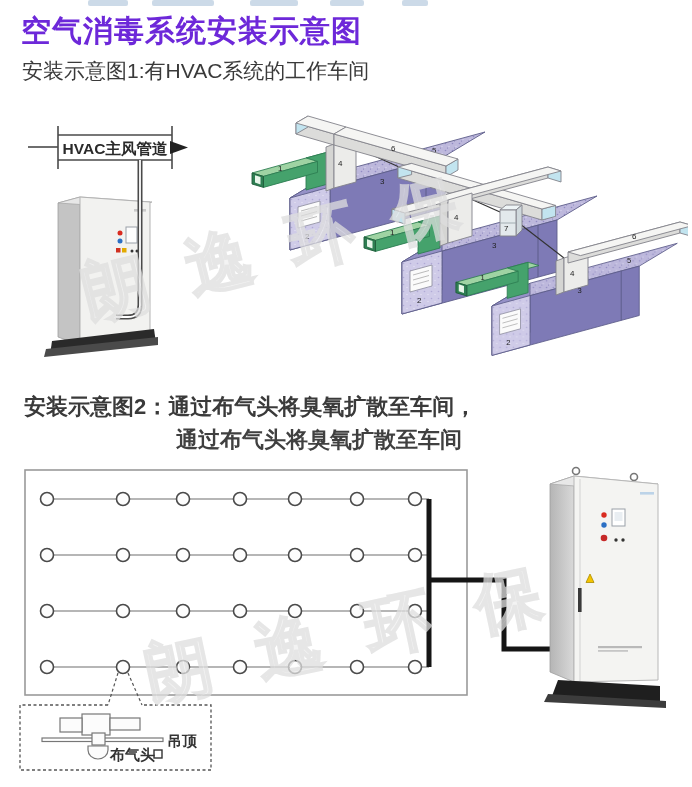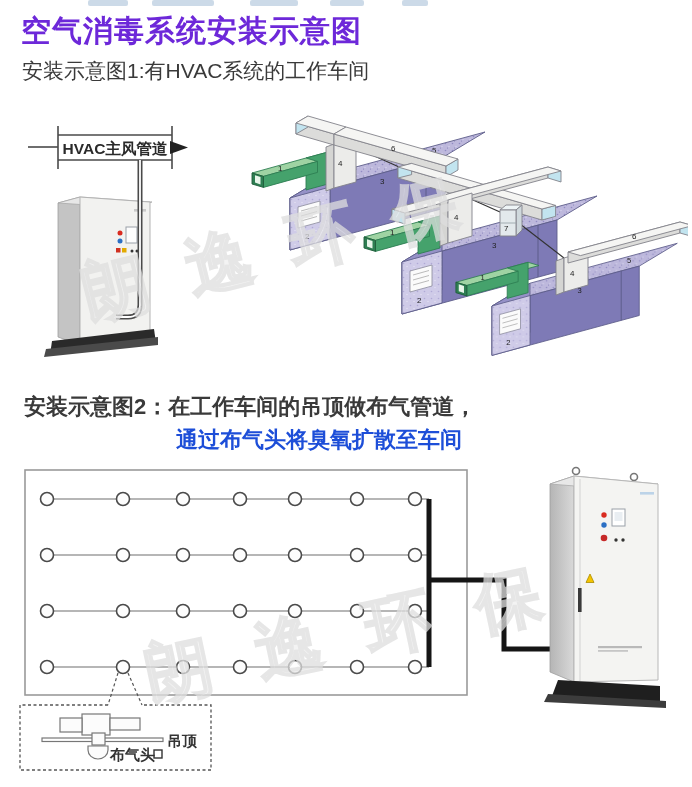--- a/index.html
+++ b/index.html
@@ -4,21 +4,21 @@
 <style>
   html,body{margin:0;padding:0;background:#fff;}
   .canvas{position:relative;width:692px;height:787px;background:#ffffff;overflow:hidden;
           font-family:"Liberation Sans",sans-serif;}
   .remnant{position:absolute;top:0;height:6px;background:rgba(110,150,190,.35);border-radius:2px;}
   .title{position:absolute;left:21px;top:11px;font-size:30px;font-weight:bold;color:#6d28d9;
          letter-spacing:1px;white-space:nowrap;}
   .subtitle1{position:absolute;left:22px;top:57px;font-size:21px;font-weight:normal;color:#3a3a3a;
          white-space:nowrap;}
   .h2line1{position:absolute;left:24px;top:392px;font-size:22px;font-weight:bold;color:#3a3a3a;white-space:nowrap;}
-  .h2line2{position:absolute;left:176px;top:425px;font-size:22px;font-weight:bold;color:#1d4ed8;white-space:nowrap;}
+  .h2line2{position:absolute;left:176px;top:425px;font-size:22px;font-weight:bold;color:#404040;white-space:nowrap;}
   .wm{position:absolute;font-size:66px;font-weight:bold;white-space:nowrap;color:#f0f0f0;
       -webkit-text-stroke:2px #dedede;opacity:.75;z-index:6;pointer-events:none;}
   .wm1{left:78px;top:200px;letter-spacing:40px;transform:rotate(-14deg);}
   .wm2{left:142px;top:586px;letter-spacing:46px;transform:rotate(-12deg);}
   svg{position:absolute;}
   svg text{font-family:"Liberation Sans",sans-serif;}
 </style>
 </head>
 <body>
 
@@ -154,21 +154,21 @@
       <polygon points="340,152 452,122 452,133 340,163" fill="#dcdcda"></polygon>
       <polygon points="452,122 464.5,125.6 464.5,136.6 452,133" fill="#c2e4ef"></polygon>
       <polygon points="340,152 452,122 464.5,125.6 352.5,155.6" fill="#f5f5f3"></polygon>
     </g>
     <text x="404" y="139" font-size="8" fill="#222">6</text>
     <text x="342" y="176" font-size="8" fill="#222">4</text>
   </svg>
 
   <div class="wm wm1">朗逸环保</div>
 
-  <div class="h2line1">安装示意图2：在工作车间的吊顶做布气管道，</div>
+  <div class="h2line1">安装示意图2：通过布气头将臭氧扩散至车间，</div>
   <div class="h2line2">通过布气头将臭氧扩散至车间</div>
 
   <svg style="left:18px;top:462px" width="540" height="320" viewBox="0 0 540 320">
     <rect x="7" y="8" width="442" height="225" fill="none" stroke="#9a9a9a" stroke-width="1.6"></rect>
     <g>
         <line x1="29" x2="411" y1="37" y2="37" stroke="#6f6f6f" stroke-width="1.2"></line>
         <circle cx="29" cy="37" r="6.5" fill="#fdfdfd" stroke="#4a4a4a" stroke-width="1.6"></circle>
         <circle cx="105" cy="37" r="6.5" fill="#fdfdfd" stroke="#4a4a4a" stroke-width="1.6"></circle>
         <circle cx="165" cy="37" r="6.5" fill="#fdfdfd" stroke="#4a4a4a" stroke-width="1.6"></circle>
         <circle cx="222" cy="37" r="6.5" fill="#fdfdfd" stroke="#4a4a4a" stroke-width="1.6"></circle>

